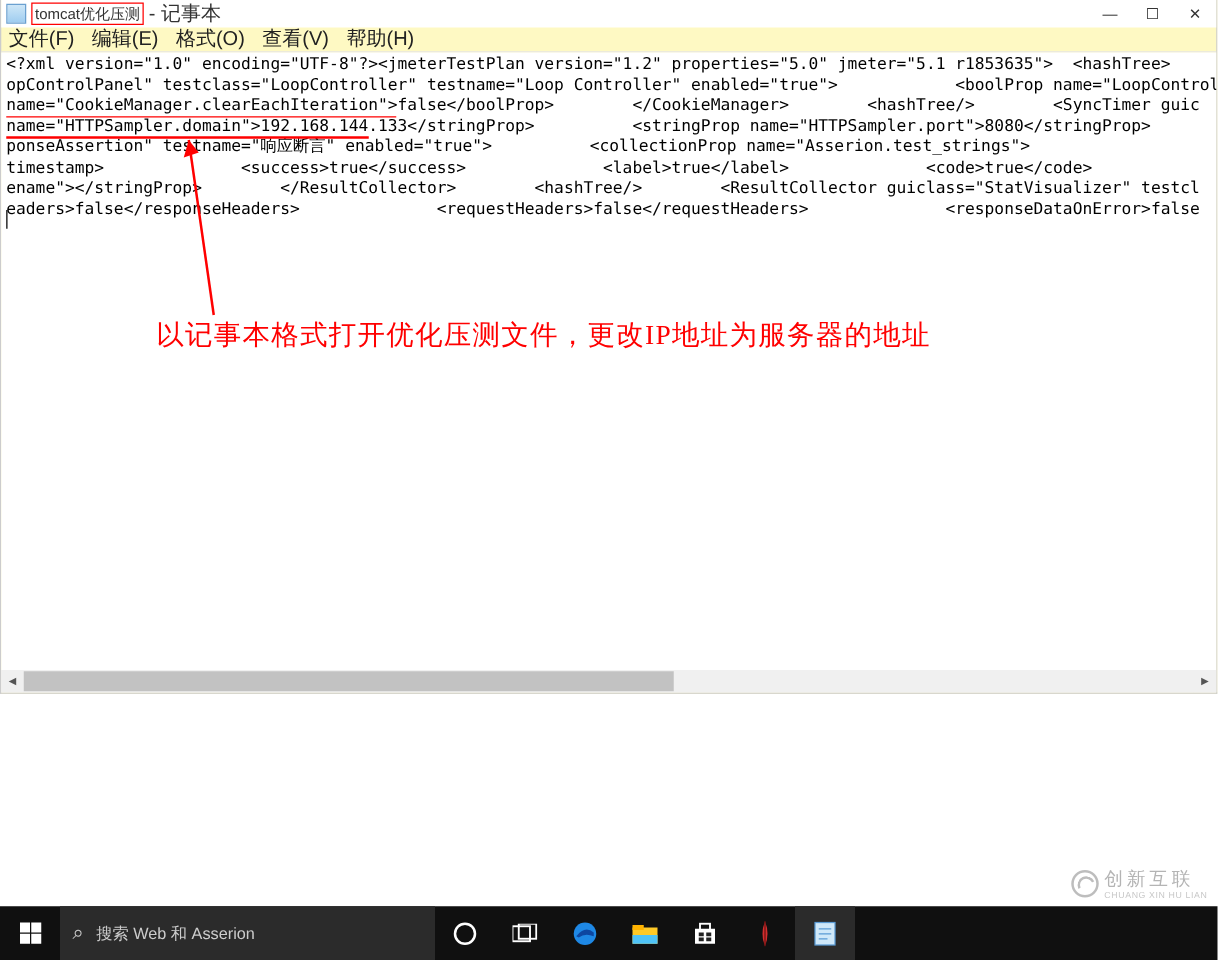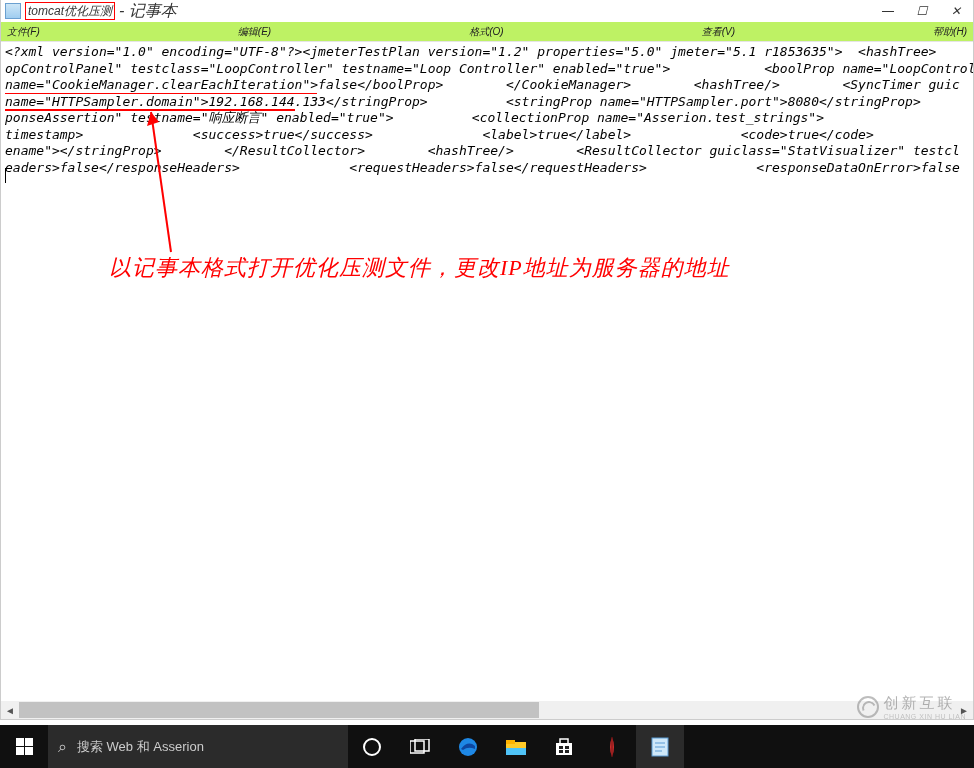--- a/index.html
+++ b/index.html
@@ -1,24 +1,24 @@
 <!DOCTYPE html>
 <html><head>
 <meta charset="utf-8">
 <style>
   * { box-sizing: border-box; }
   html, body { margin:0; padding:0; width:974px; height:768px; font-family: "Microsoft YaHei", "SimSun", Arial, sans-serif; overflow:hidden; background:#fff; }
-  .window { width:974px; height:720px; background:#bef264; position:relative; border:1px solid #ccc; border-top:none;font-style:italic; }
+  .window { width:974px; height:555px; background:#fef9c3; position:relative; border:1px solid #ccc; border-top:none; }
   .titlebar { height:22px; background:#fff; display:flex; align-items:center; padding:0 4px; position:relative; }
   .titlebar .icon { width:16px; height:16px; background:linear-gradient(#cde6f7,#9fcdf0); border:1px solid #6aa0d0; margin-right:4px; }
   .title-text { font-size:12px; color:#333; border:1.5px solid red; padding:0 2px; line-height:16px; }
   .title-suffix { font-size:16px; color:#333; margin-left:4px; }
   .win-controls { position:absolute; right:0; top:0; display:flex; }
   .win-btn { width:34px; height:22px; display:flex; align-items:center; justify-content:center; font-size:12px; color:#333; }
-  .menubar { height:20px; display:flex; align-items:center; padding:0 6px; font-size:10px; color:#222; gap:14px; border-bottom:1px solid #e5e5e5;justify-content:space-between; }
+  .menubar { height:20px; display:flex; align-items:center; padding:0 6px; font-size:16px; color:#222; gap:14px; border-bottom:1px solid #e5e5e5; }
   .content-area { position:absolute; top:42px; left:0; right:0; bottom:18px; overflow:hidden; background:#fff; }
   .text-pre { font-family: "SimSun", "NSimSun", monospace; font-size:13px; line-height:16.5px; white-space:pre; color:#000; padding:2px 4px; letter-spacing:0px; }
   .annotation-svg { position:absolute; top:42px; left:0; pointer-events:none; }
   .annotation-text { position:absolute; font-family:"SimSun","Microsoft YaHei",serif; color:#ff0000; font-size:22px; letter-spacing:1px; }
   .h-scroll { position:absolute; left:0; right:0; bottom:0; height:18px; background:#f0f0f0; display:flex; align-items:center; }
   .h-scroll .track { flex:1; height:18px; background:#f0f0f0; position:relative; }
   .h-scroll .thumb { position:absolute; left:0; top:1px; height:16px; width:520px; background:#c2c2c2; }
   .h-scroll .arrow { width:18px; height:18px; display:flex; align-items:center; justify-content:center; color:#555; font-size:10px; background:#f0f0f0; }
   .taskbar { position:absolute; left:0; bottom:0; width:974px; height:43px; background:#101010; display:flex; align-items:center; color:#fff; }
   .tb-start { width:48px; height:43px; display:flex; align-items:center; justify-content:center; }
@@ -69,21 +69,21 @@
     <div class="caret"></div>
   </div>
 
   <div class="red-underline" style="top:92.5px; left:4px; width:312px;"></div>
   <div class="red-underline" style="top:109px; left:4px; width:290px;"></div>
 
   <svg class="annotation-svg" width="400" height="260">
     <line x1="150" y1="70" x2="170" y2="210" stroke="#ff0000" stroke-width="2"></line>
     <polygon points="150,70 146,84 158,80" fill="#ff0000"></polygon>
   </svg>
-  <div class="annotation-text" style="top:253px; left:108px;">以记事本格式打开优化压测文件，更改IP地址为服务器的地址</div>
+  <div class="annotation-text" style="top:253px; left:124px;">以记事本格式打开优化压测文件，更改IP地址为服务器的地址</div>
 
   <div class="h-scroll">
     <div class="arrow">◄</div>
     <div class="track">
       <div class="thumb"></div>
     </div>
     <div class="arrow">►</div>
   </div>
 </div>
 

